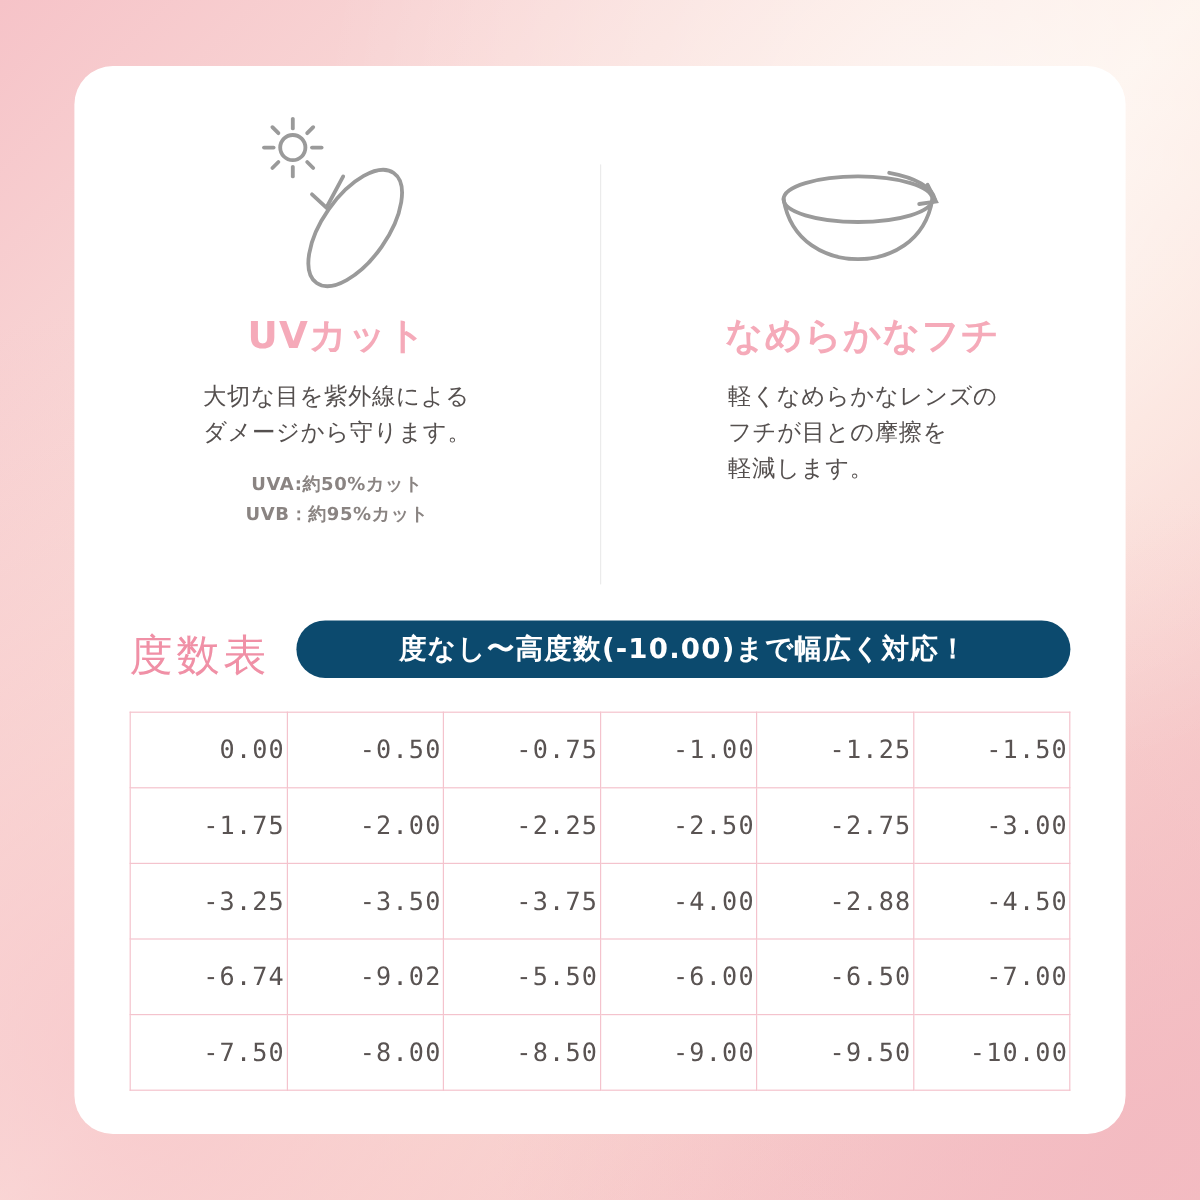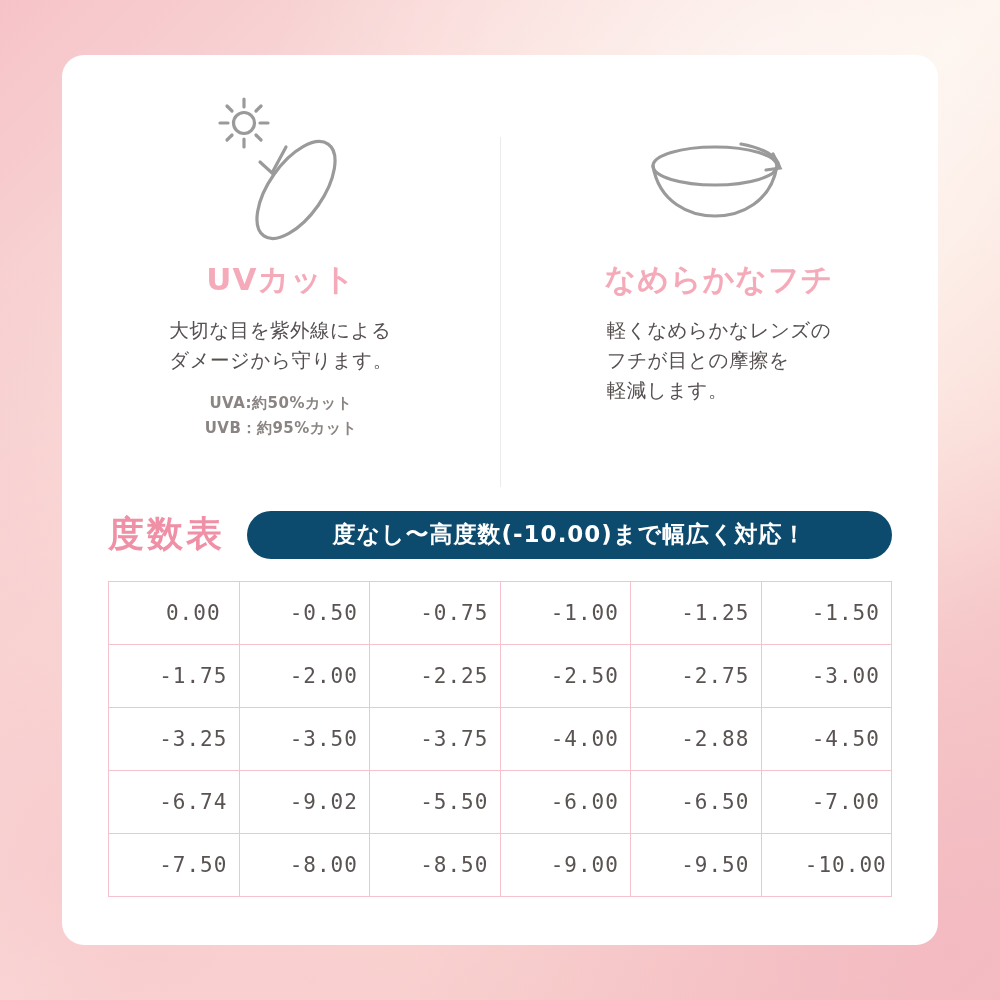--- a/index.html
+++ b/index.html
@@ -23,21 +23,21 @@
       radial-gradient(circle at 95% 95%, rgba(243,185,192,0.8) 0%, rgba(243,185,192,0) 40%);
     pointer-events: none;
   }
   .card {
     position: absolute;
     left: 62px;
     top: 55px;
     width: 876px;
     height: 890px;
     background: #ffffff;
-    border-radius: 22px;
+    border-radius: 32px;
     box-sizing: border-box;
   }
 
   
   .features {
     display: flex;
     position: absolute;
     left: 0;
     top: 30px;
     width: 100%;
@@ -104,24 +104,25 @@
   }
   .table-head {
     display: flex;
     align-items: center;
     padding-left: 46px;
     padding-right: 46px;
   }
   .table-title {
     font-family: "DejaVu Sans", sans-serif;
     font-size: 36px;
-    font-weight: bold;
+    font-weight: normal;
     color: #f090a6;
     letter-spacing: 3px;
     white-space: nowrap;
+    margin-top: 12px;
   }
   .table-pill {
     margin-left: 22px;
     flex: 1 1 auto;
     background: #0c4a6e;
     border-radius: 999px;
     height: 48px;
     display: flex;
     align-items: center;
     justify-content: center;
@@ -134,21 +135,21 @@
   .power-table {
     margin: 22px auto 0 auto;
     width: 784px;
     border-collapse: collapse;
     table-layout: fixed;
     border: 1.5px solid #f4c3cd;
   }
   .power-table td {
     height: 60px;
     border: 1.5px solid #f4c3cd;
-    text-align: center;
+    text-align: right;
     vertical-align: middle;
     font-family: "DejaVu Sans Mono", monospace;
     font-size: 21px;
     color: #595352;
     letter-spacing: 1px;
     padding-left: 40px;
   }
 </style>
 </head>
 <body>

